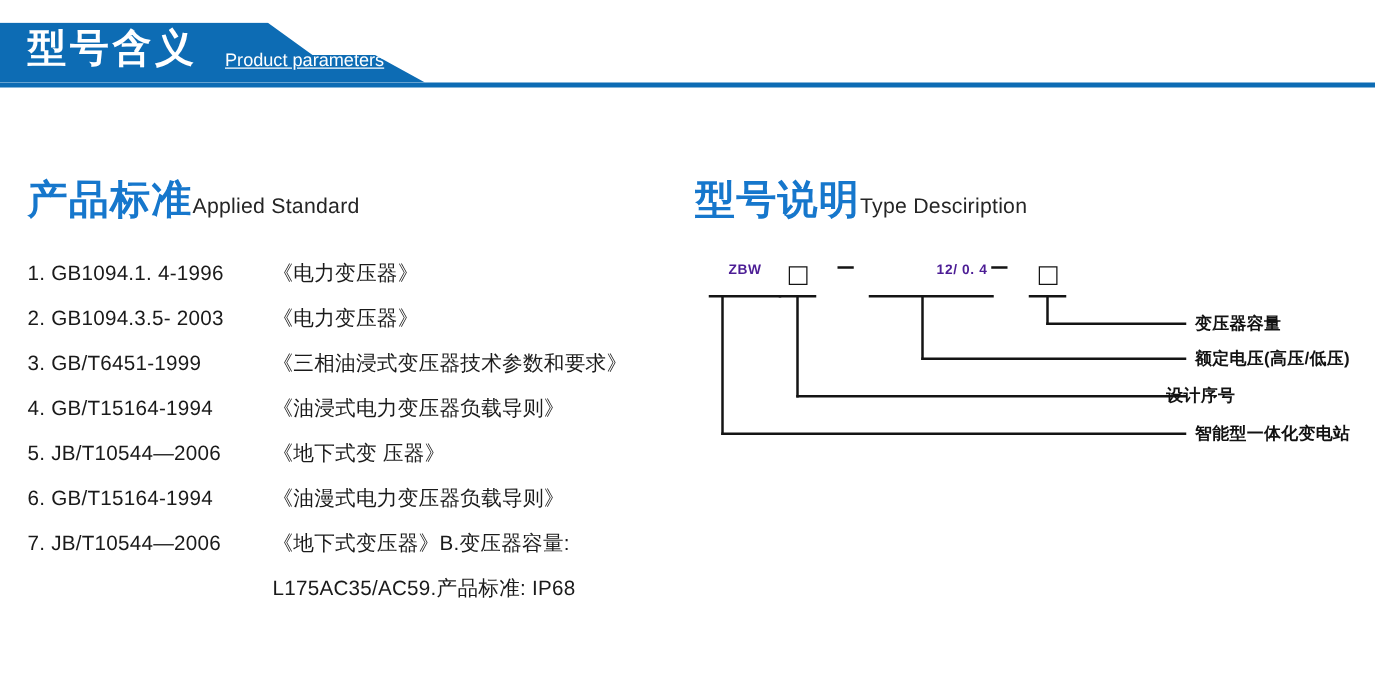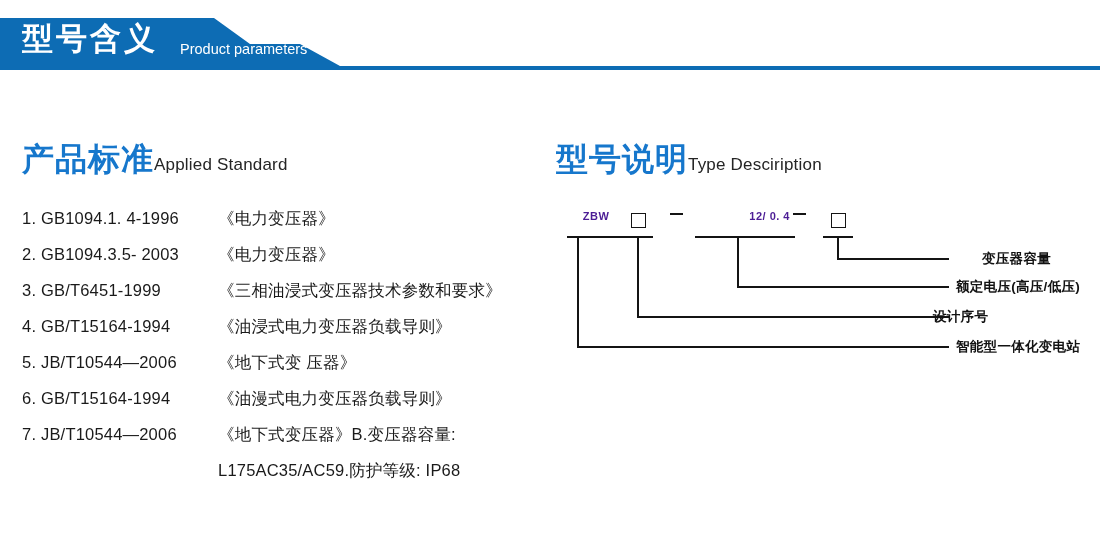--- a/index.html
+++ b/index.html
@@ -60,20 +60,21 @@
     white-space: nowrap;
   }
   .banner-en {
     position: absolute;
     left: 180px;
     top: 20px;
     font-size: 14.5px;
     color: #ffffff;
     line-height: 22px;
     white-space: nowrap;
+    text-decoration: underline;
   }
 
   
   .section-head {
     position: absolute;
     white-space: nowrap;
   }
   .section-head .cn {
     font-size: 32px;
     font-weight: 700;
@@ -225,21 +226,21 @@
   <div class="std-row">
     <span class="std-code">6. GB/T15164-1994</span>
     <span class="std-title">《油漫式电力变压器负载导则》</span>
   </div>
   <div class="std-row">
     <span class="std-code">7. JB/T10544—2006</span>
     <span class="std-title">《地下式变压器》B.变压器容量:</span>
   </div>
   <div class="std-row cont">
     <span class="std-code"></span>
-    <span class="std-title">L175AC35/AC59.防护等级: IP68</span>
+    <span class="std-title">L175AC35/AC59.产品标准: IP68</span>
   </div>
 </div>
 
 <div id="typedia">
 
   <div class="code-row">
     <span class="code-tok" style="left:16px; width:48px;">ZBW</span>
     <span class="code-box" style="left:75px;"></span>
     <span class="code-dash" style="left:114px;"></span>
     <span class="code-tok" style="left:144px; width:90px;text-align:right;">12/ 0. 4</span>
@@ -257,17 +258,17 @@
 
   <div class="lead-v" style="left:181px; top:36px;  height:52px;"></div>
   <div class="lead-h" style="left:181px; top:86px;  width:212px;"></div>
 
   <div class="lead-v" style="left:81px;  top:36px;  height:82px;"></div>
   <div class="lead-h" style="left:81px;  top:116px; width:312px;"></div>
 
   <div class="lead-v" style="left:21px;  top:36px;  height:112px;"></div>
   <div class="lead-h" style="left:21px;  top:146px; width:372px;"></div>
 
-  <div class="lead-label" style="left:400px; top:52px;margin-left:26px;">变压器容量</div>
+  <div class="lead-label" style="left:400px; top:52px;">变压器容量</div>
   <div class="lead-label" style="left:400px; top:80px;">额定电压(高压/低压)</div>
   <div class="lead-label" style="left:377px; top:110px;">设计序号</div>
   <div class="lead-label" style="left:400px; top:140px;">智能型一体化变电站</div>
 </div>
 
 </body></html>

